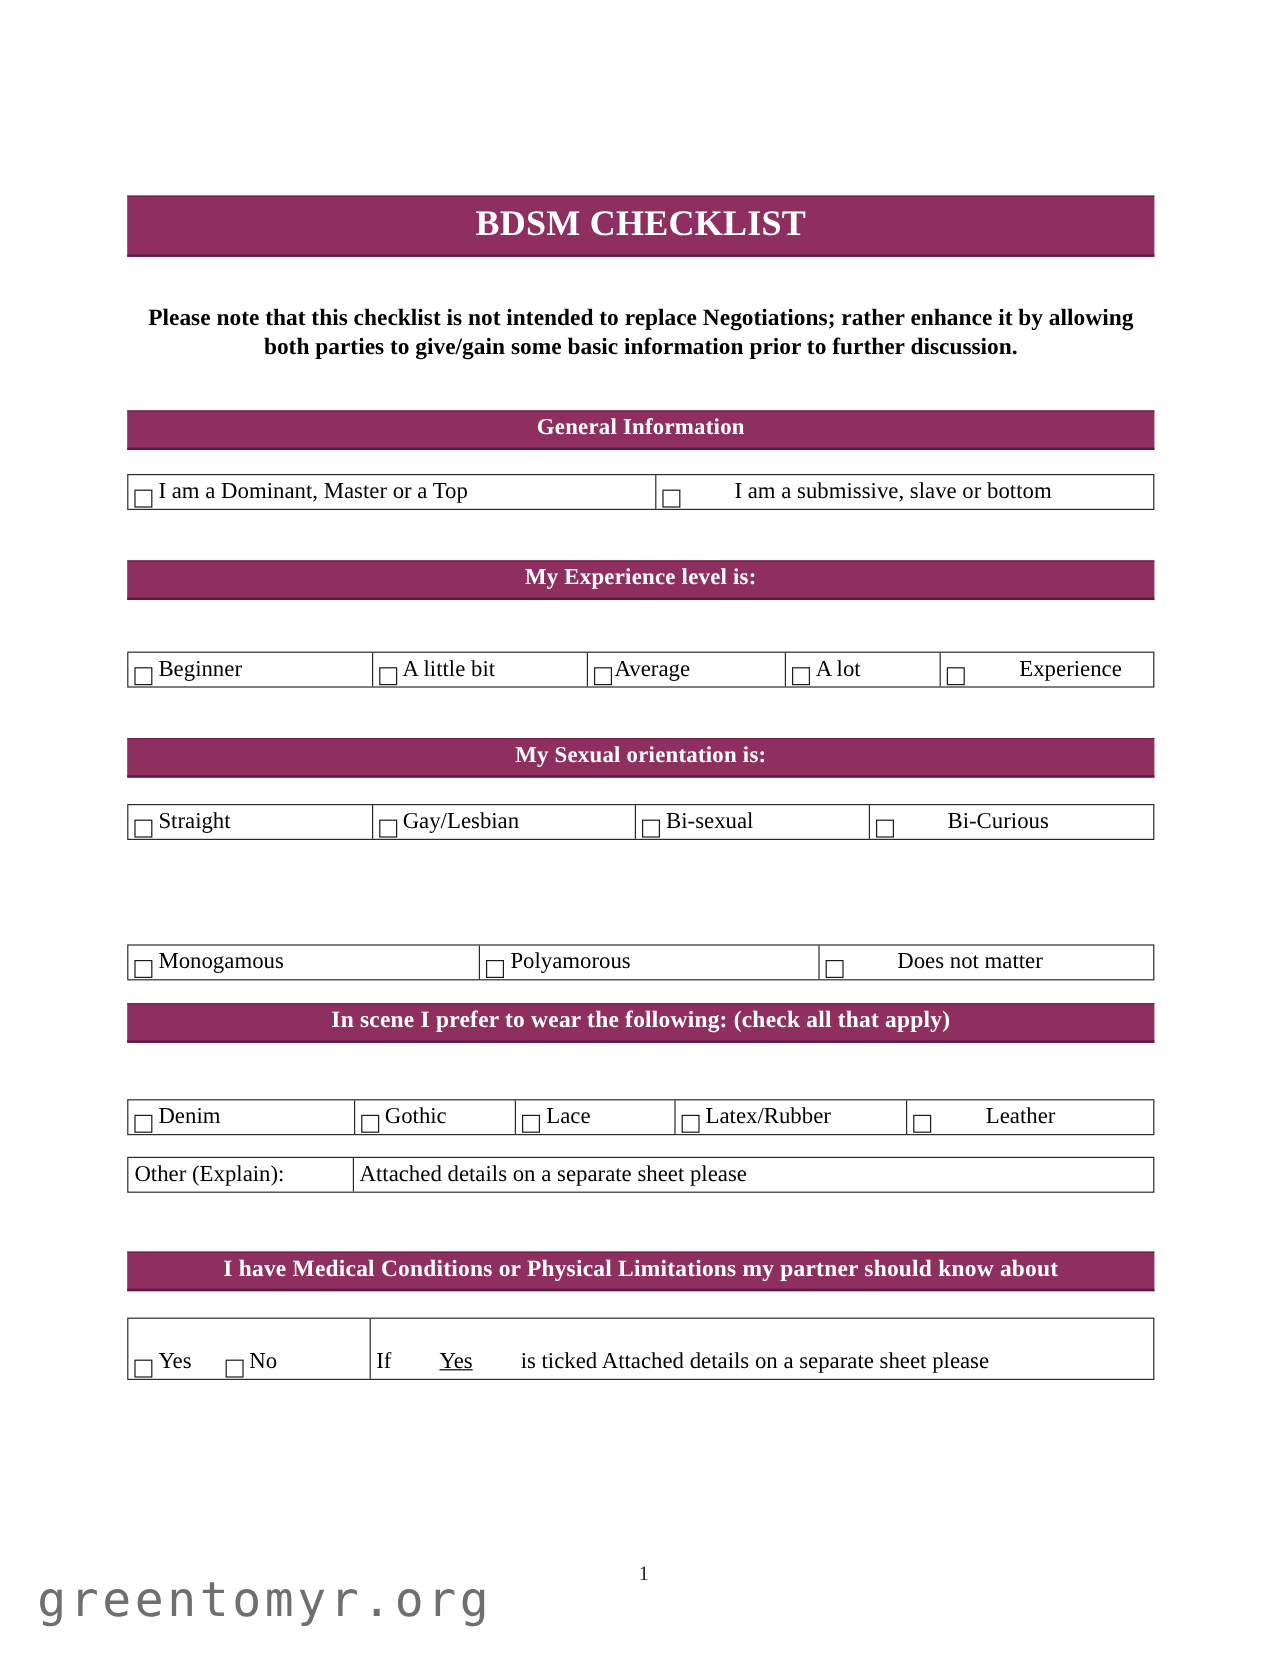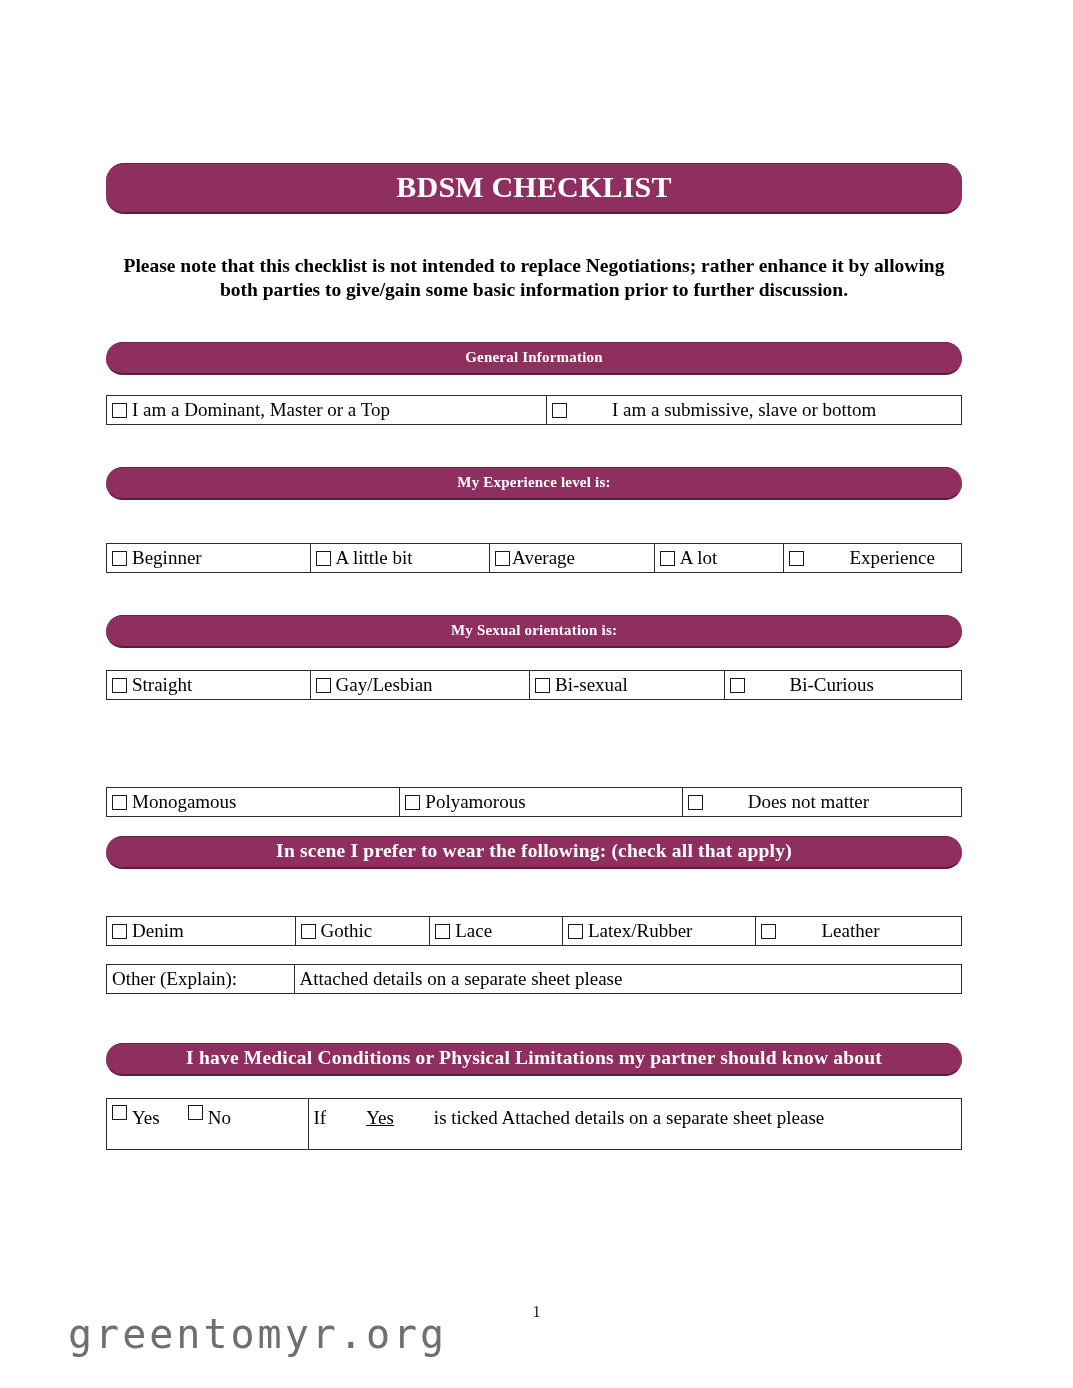--- a/index.html
+++ b/index.html
@@ -34,29 +34,28 @@
   
   .bar {
     background: #8E2F5F;
     border-top: 1px solid #6d2049;
     border-bottom: 2px solid #5e1b3f;
     color: #ffffff;
     text-align: center;
     font-weight: bold;
     letter-spacing: .2px;
     box-sizing: border-box;
-    border-radius: 18px;
   }
   .bar-title {
     font-size: 30px;
     line-height: 38px;
     padding: 4px 0 6px 0;
   }
   .bar-section {
-    font-size: 15px;
+    font-size: 19px;
     line-height: 24px;
     padding: 2px 0 4px 0;
   }
   .bar-wide {
     font-size: 19.5px;
     text-align: center;
   }
 
   
   .note {
@@ -69,33 +68,33 @@
 
   
   .row {
     display: flex;
     border: 1px solid #2b2b2b;
     box-sizing: border-box;
     background: #ffffff;
   }
   .cell {
     display: flex;
-    align-items: center;
+    align-items: flex-end;
     box-sizing: border-box;
     border-right: 1px solid #2b2b2b;
     padding: 1px 4px 1px 5px;
     font-size: 19px;
     line-height: 26px;
     min-height: 26px;
     white-space: nowrap;
     overflow: hidden;
   }
   .cell:last-child { border-right: none; gap: 40px; }
 
-  .cell.tall { min-height: 50px; align-items: flex-start; padding-top: 6px; }
+  .cell.tall { min-height: 50px; align-items: flex-end; padding-top: 6px; }
 
   .cb {
     display: inline-block;
     width: 15px;
     height: 15px;
     border: 1.6px solid #1a1a1a;
     background: #ffffff;
     box-sizing: border-box;
     flex: 0 0 auto;
     margin-right: 5px;
@@ -118,21 +117,20 @@
   }
   .watermark {
     position: absolute;
     left: 31px;
     top: 1311px;
     font-family: "DejaVu Sans Mono", "Liberation Mono", monospace;
     font-size: 40px;
     letter-spacing: 3px;
     color: #6f6f6f;
     white-space: nowrap;
-    margin-left: 37px;
   }
 </style>
 </head>
 <body>
 
 <div class="page">
 
   <div class="content">
 
     <div style="height:163px"></div>

